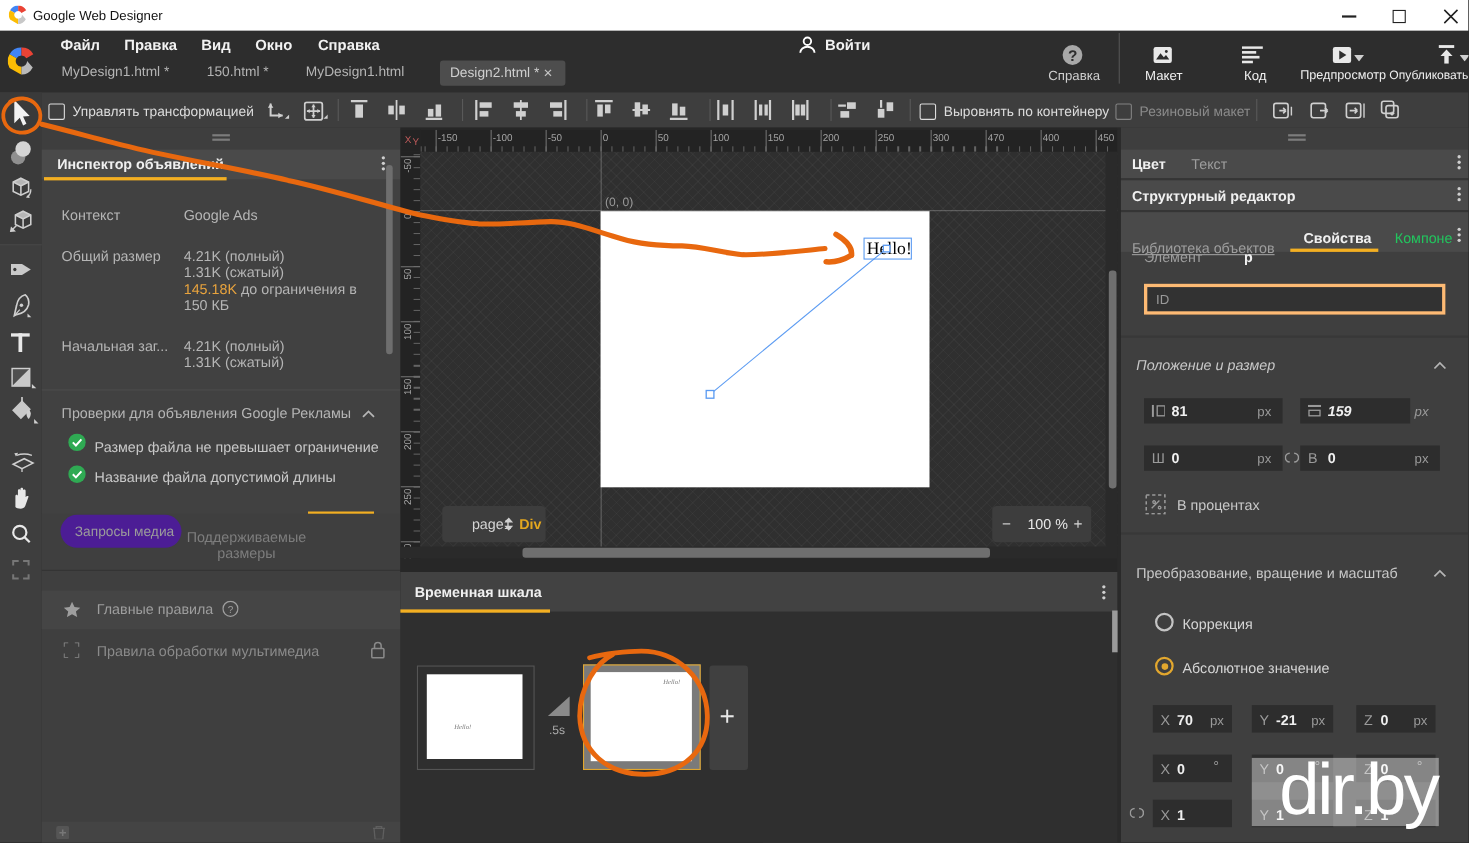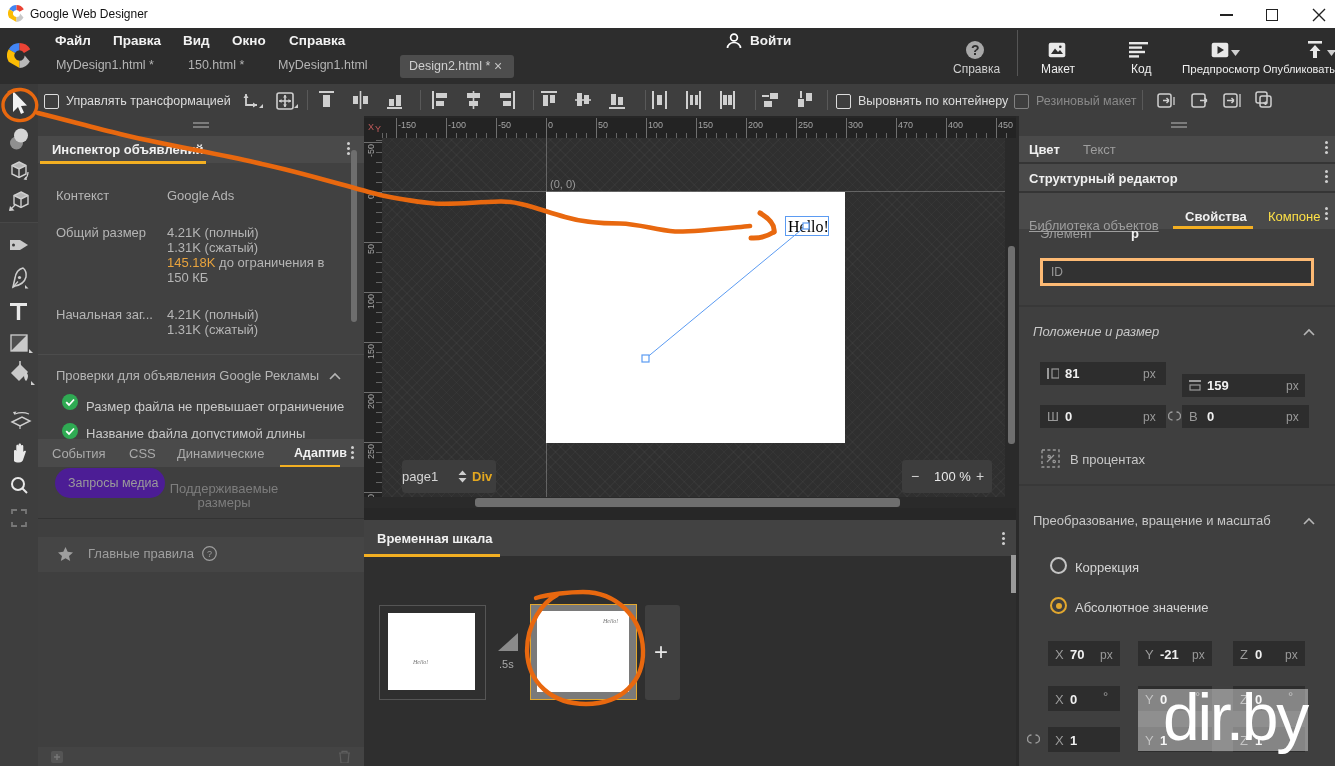--- a/index.html
+++ b/index.html
@@ -339,43 +339,46 @@
     <circle cx="8" cy="8" r="8" fill="#2faa53"></circle>
       <path d="M4.2 8.2 L7 11 L12 5.5" stroke="#fff" stroke-width="1.8" fill="none"></path>
   </svg>
   <span class="abs" style="left:48px;top:283px;color:#c9c9c9;">Размер файла не превышает ограничение</span>
   <svg class="abs" style="left:24px;top:307px" width="16" height="16" viewBox="0 0 16 16">
     <circle cx="8" cy="8" r="8" fill="#2faa53"></circle>
       <path d="M4.2 8.2 L7 11 L12 5.5" stroke="#fff" stroke-width="1.8" fill="none"></path>
   </svg>
   <span class="abs" style="left:48px;top:310px;color:#c9c9c9;">Название файла допустимой длины</span>
 
-  <div class="abs" style="left:0;top:323px;width:326px;height:28px;background:#4a4a4a;">
-    <span class="abs" style="left:14px;top:7px;color:#aaa;">События</span>
-    <span class="abs" style="left:91px;top:7px;color:#aaa;">CSS</span>
-    <span class="abs" style="left:139px;top:7px;color:#aaa;">Динамические</span>
-    <span class="abs" style="left:256px;top:7px;font-weight:bold;color:#f0f0f0;font-size:12.5px;">Адаптив</span>
-    <div class="abs" style="left:313px;top:7px;width:3px;height:3px;background:#cfcfcf;border-radius:50%;box-shadow:0 5px 0 #cfcfcf,0 10px 0 #cfcfcf;"></div>
-  </div>
   <div class="abs" style="left:242px;top:349px;width:60px;height:3px;background:#f3af22;"></div>
 
   <div class="abs" style="left:0;top:351px;width:326px;height:299px;background:#3f3f3f;"></div>
   <div class="abs" style="left:17px;top:352px;width:110px;height:30px;background:#4c1d95;border-radius:15px;">
     <span class="abs" style="left:13px;top:8px;color:#9b9b9b;font-size:12.5px;">Запросы медиа</span>
   </div>
   <div class="abs" style="left:131px;top:366px;width:110px;text-align:center;color:#7d7d7d;line-height:14px;">Поддерживаемые размеры</div>
   <div class="abs" style="left:0;top:402px;width:326px;height:1px;background:#333;"></div>
   <div class="abs" style="left:0;top:421px;width:326px;height:35px;background:#454545;">
     <svg class="abs" style="left:20px;top:10px" width="15" height="14" viewBox="0 0 15 14">
         <path d="M7.5 0 L9.7 4.8 L15 5.4 L11 9 L12.2 14 L7.5 11.3 L2.8 14 L4 9 L0 5.4 L5.3 4.8 Z" fill="#9e9e9e"></path>
       </svg>
     <span class="abs" style="left:50px;top:9px;color:#9e9e9e;">Главные правила</span>
     <svg class="abs" style="left:164px;top:9px" width="15" height="15" viewBox="0 0 15 15">
         <circle cx="7.5" cy="7.5" r="6.8" fill="none" stroke="#9e9e9e" stroke-width="1.2"></circle>
         <text x="7.5" y="11" font-size="9" fill="#9e9e9e" text-anchor="middle" font-family="Liberation Sans">?</text>
+      </svg>
+  </div>
+  <div class="abs" style="left:0;top:457px;width:326px;height:36px;">
+    <svg class="abs" style="left:20px;top:11px" width="14" height="14" viewBox="0 0 14 14">
+        <path d="M0 4 L0 0 L4 0 M10 0 L14 0 L14 4 M14 10 L14 14 L10 14 M4 14 L0 14 L0 10" stroke="#8a8a8a" stroke-width="1.6" fill="none"></path>
+      </svg>
+    <span class="abs" style="left:50px;top:11px;color:#8a8a8a;">Правила обработки мультимедиа</span>
+    <svg class="abs" style="left:299px;top:10px" width="13" height="16" viewBox="0 0 13 16">
+        <rect x="1" y="6.5" width="11" height="8.5" rx="1" fill="none" stroke="#8a8a8a" stroke-width="1.4"></rect>
+        <path d="M3.5 6.5 L3.5 4 A3 3 0 0 1 9.5 4 L9.5 6.5" fill="none" stroke="#8a8a8a" stroke-width="1.4"></path>
       </svg>
   </div>
 
   <div class="abs" style="left:0;top:631px;width:326px;height:19px;background:#444;">
     <svg class="abs" style="left:13px;top:4px" width="12" height="12" viewBox="0 0 12 12">
         <rect x="0" y="0" width="12" height="12" rx="2" fill="#555"></rect>
         <path d="M6 3 L6 9 M3 6 L9 6" stroke="#777" stroke-width="1.4"></path>
       </svg>
     <svg class="abs" style="left:301px;top:3px" width="11" height="13" viewBox="0 0 11 13">
         <path d="M1 3 L10 3 L9 13 L2 13 Z M3 3 L3 1.4 L8 1.4 L8 3 M0 3 L11 3" stroke="#5f5f5f" stroke-width="1.2" fill="none"></path>
@@ -456,21 +459,21 @@
   <div class="abs" style="left:421px;top:100px;width:42px;height:18px;border:1px solid #5b9bf2;background:#fff;">
     <span class="abs" style="left:2px;top:1px;font-family:'Liberation Serif',serif;font-size:16px;color:#000;">Hello!</span>
   </div>
   <svg class="abs" style="left:270px;top:100px" width="180" height="150" viewBox="0 0 180 150">
     <line x1="11" y1="143" x2="172" y2="10" stroke="#5b9bf2" stroke-width="1"></line>
     <rect x="8" y="139" width="7" height="7" fill="#fff" stroke="#5b9bf2" stroke-width="1.2"></rect>
     <rect x="169" y="7" width="6" height="6" fill="#fff" stroke="#5b9bf2" stroke-width="1.2"></rect>
   </svg>
 
   <div class="abs" style="left:38px;top:344px;width:94px;height:33px;background:#3d3d3d;border-radius:4px;">
-    <span class="abs" style="left:0;top:9px;font-size:13px;color:#d5d5d5;">page1</span>
+    <span class="abs" style="left:27px;top:9px;font-size:13px;color:#d5d5d5;">page1</span>
     <svg class="abs" style="left:56px;top:10px" width="9" height="13" viewBox="0 0 9 13">
         <path d="M0.5 5 L4.5 0.5 L8.5 5 Z M0.5 8 L4.5 12.5 L8.5 8 Z" fill="#cfcfcf"></path>
       </svg>
     <span class="abs" style="left:70px;top:9px;font-size:13px;font-weight:bold;color:#e3a71f;">Div</span>
   </div>
 
   <div class="abs" style="left:538px;top:344px;width:90px;height:33px;background:#3d3d3d;border-radius:4px;">
     <span class="abs" style="left:9px;top:8px;font-size:14px;color:#d5d5d5;">−</span>
     <span class="abs" style="left:32px;top:9px;font-size:13px;color:#e8e8e8;">100 %</span>
     <span class="abs" style="left:74px;top:8px;font-size:14px;color:#d5d5d5;">+</span>
@@ -529,21 +532,21 @@
 
   <div class="abs" style="left:0;top:48px;width:316px;height:27px;background:#4a4a4a;">
     <span class="abs" style="left:10px;top:7px;font-weight:bold;color:#f0f0f0;">Структурный редактор</span>
     <div class="abs" style="left:306px;top:6px;width:3px;height:3px;background:#cfcfcf;border-radius:50%;box-shadow:0 5px 0 #cfcfcf,0 10px 0 #cfcfcf;"></div>
   </div>
   <div class="abs" style="left:0;top:75px;width:316px;height:2px;background:#353535;"></div>
 
   <div class="abs" style="left:0;top:77px;width:316px;height:36px;background:#4a4a4a;">
     <span class="abs" style="left:10px;top:25px;color:#9e9e9e;text-decoration:underline;">Библиотека объектов</span>
     <span class="abs" style="left:166px;top:16px;font-weight:bold;color:#f0f0f0;">Свойства</span>
-    <span class="abs" style="left:249px;top:16px;color:#fde047;">Компоне</span>
+    <span class="abs" style="left:249px;top:16px;color:#22c55e;">Компоне</span>
     <div class="abs" style="left:306px;top:14px;width:3px;height:3px;background:#cfcfcf;border-radius:50%;box-shadow:0 5px 0 #cfcfcf,0 10px 0 #cfcfcf;"></div>
   </div>
   <div class="abs" style="left:154px;top:110px;width:80px;height:3px;background:#f3af22;"></div>
 
   <div class="abs" style="left:0;top:113px;width:316px;height:537px;overflow:hidden;">
     <span class="abs" style="left:21px;top:-3px;color:#9e9e9e;">Элемент</span>
     <span class="abs" style="left:112px;top:-3px;font-weight:bold;color:#f0f0f0;">p</span>
 
     <div class="abs" style="left:21px;top:29px;width:268px;height:22px;background:#323232;border:3px solid #fdba74;">
       <span class="abs" style="left:8px;top:4px;color:#9a9a9a;font-size:12px;">ID</span>
@@ -556,21 +559,21 @@
       </svg>
 
     <div class="abs" style="left:21px;top:133px;width:126px;height:23px;background:#2d2d2d;">
       <svg class="abs" style="left:7px;top:6px" width="12" height="11" viewBox="0 0 12 11">
           <rect x="0" y="0" width="2" height="11" fill="#9a9a9a"></rect>
           <rect x="5" y="1" width="7" height="9" fill="none" stroke="#9a9a9a" stroke-width="1.2"></rect>
         </svg>
       <span class="abs" style="left:25px;top:4px;font-weight:bold;color:#f0f0f0;">81</span>
       <span class="abs" style="left:103px;top:5px;color:#9a9a9a;font-size:12px;">px</span>
     </div>
-    <div class="abs" style="left:163px;top:145px;width:123px;height:23px;background:#2d2d2d;">
+    <div class="abs" style="left:163px;top:133px;width:100px;height:23px;background:#2d2d2d;font-style:italic;">
       <svg class="abs" style="left:7px;top:6px" width="12" height="11" viewBox="0 0 12 11">
           <rect x="0" y="0" width="12" height="2" fill="#9a9a9a"></rect>
           <rect x="1" y="5" width="10" height="5" fill="none" stroke="#9a9a9a" stroke-width="1.2"></rect>
         </svg>
       <span class="abs" style="left:25px;top:4px;font-weight:bold;color:#f0f0f0;">159</span>
       <span class="abs" style="left:104px;top:5px;color:#9a9a9a;font-size:12px;">px</span>
     </div>
 
     <div class="abs" style="left:21px;top:176px;width:126px;height:23px;background:#2d2d2d;">
       <span class="abs" style="left:7px;top:4px;color:#9a9a9a;">Ш</span>

